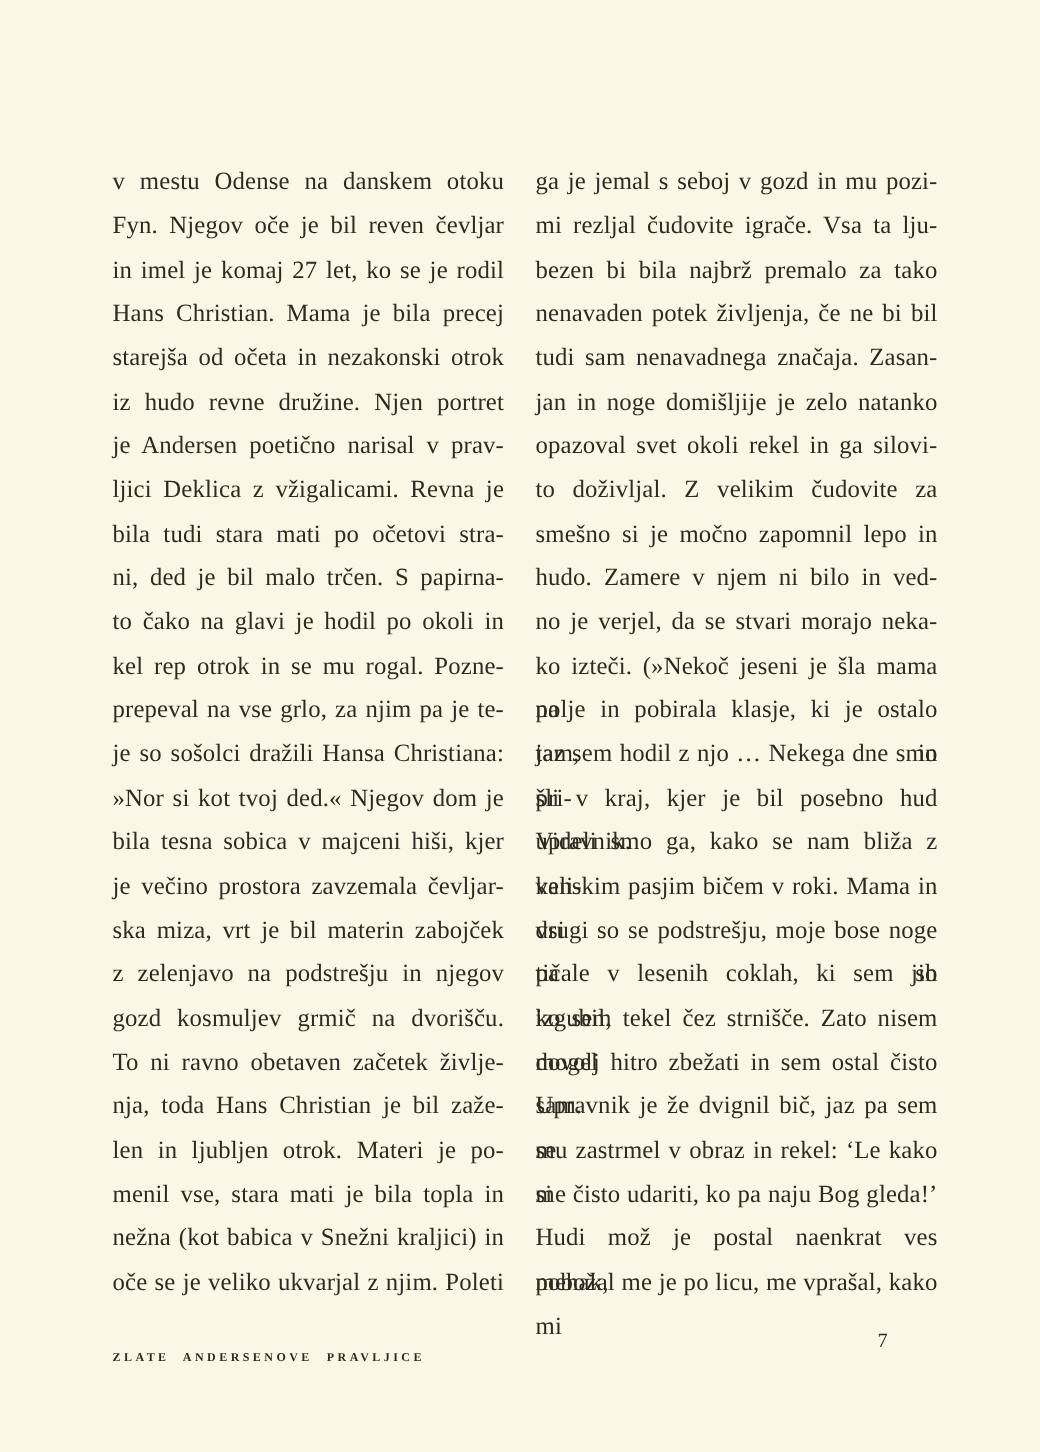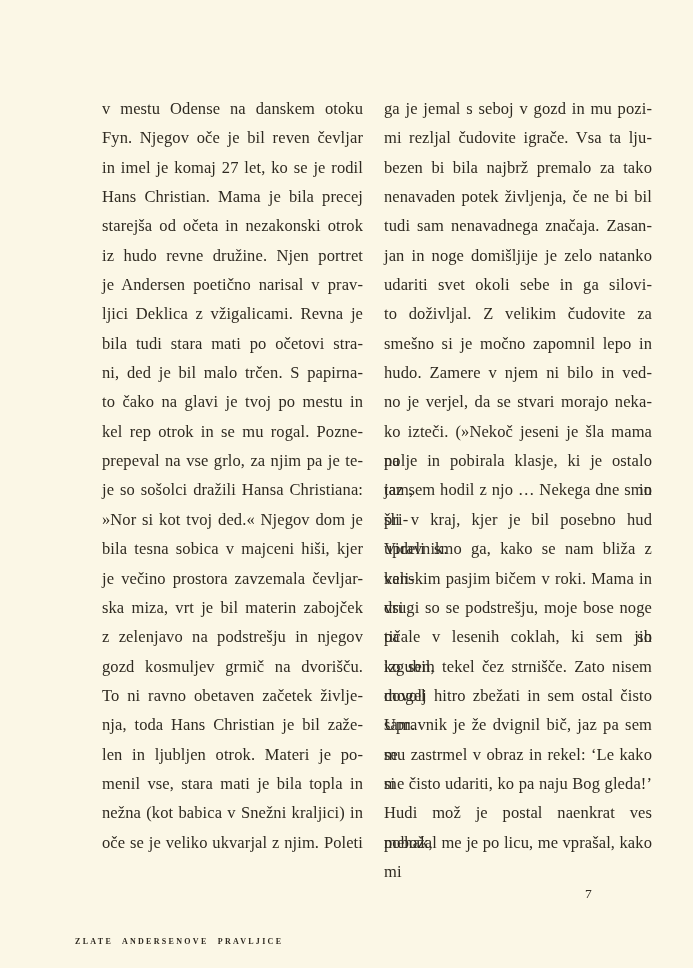--- a/index.html
+++ b/index.html
@@ -21,38 +21,37 @@
   }
   .textblock {
     position: absolute;
     left: 75px;
     top: 90px;
     width: 550px;
     height: 765px;
   }
   .col {
     position: absolute;
-    top: 4px;
-    margin-left: 27px;
+    top: 16px;
   }
   .col-left  { left: 0;     width: 261px; }
   .col-right { left: 282px; width: 268px; }
   .line {
     height: 29.35px;
     line-height: 29.35px;
     font-size: 16.5px;
     text-align: justify;
     text-align-last: justify;
     letter-spacing: 0.1px;
   }
   .it { }
   .running-title {
     position: absolute;
     left: 75px;
-    top: 937px;
+    top: 900px;
     font-size: 8px;
     font-weight: bold;
     letter-spacing: 2.3px;
     word-spacing: 5px;
   }
   .page-number {
     position: absolute;
     left: 585px;
     top: 886px;
     font-size: 13.5px;
@@ -67,21 +66,21 @@
         <div class="line"><span>v mestu Odense na danskem otoku</span></div>
         <div class="line"><span>Fyn. Njegov oče je bil reven čevljar</span></div>
         <div class="line"><span>in imel je komaj 27 let, ko se je rodil</span></div>
         <div class="line"><span>Hans Christian. Mama je bila precej</span></div>
         <div class="line"><span>starejša od očeta in nezakonski otrok</span></div>
         <div class="line"><span>iz hudo revne družine. Njen portret</span></div>
         <div class="line"><span>je Andersen poetično narisal v prav-</span></div>
         <div class="line"><span>ljici </span><span class="it">Deklica z vžigalicami</span><span>. Revna je</span></div>
         <div class="line"><span>bila tudi stara mati po očetovi stra-</span></div>
         <div class="line"><span>ni, ded je bil malo trčen. S papirna-</span></div>
-        <div class="line"><span>to čako na glavi je tvoj po mestu in</span></div>
+        <div class="line"><span>to čako na glavi je hodil po okoli in</span></div>
         <div class="line"><span>kel rep otrok in se mu rogal. Pozne-</span></div>
         <div class="line"><span>prepeval na vse grlo, za njim pa je te-</span></div>
         <div class="line"><span>je so sošolci dražili Hansa Christiana:</span></div>
         <div class="line"><span>»Nor si kot tvoj ded.« Njegov dom je</span></div>
         <div class="line"><span>bila tesna sobica v majceni hiši, kjer</span></div>
         <div class="line"><span>je večino prostora zavzemala čevljar-</span></div>
         <div class="line"><span>ska miza, vrt je bil materin zabojček</span></div>
         <div class="line"><span>z zelenjavo na podstrešju in njegov</span></div>
         <div class="line"><span>gozd kosmuljev grmič na dvorišču.</span></div>
         <div class="line"><span>To ni ravno obetaven začetek življe-</span></div>
@@ -91,21 +90,21 @@
         <div class="line"><span>nežna (kot babica v </span><span class="it">Snežni kraljici</span><span>) in</span></div>
         <div class="line"><span>oče se je veliko ukvarjal z njim. Poleti</span></div>
       </section>
     <section class="col col-right">
         <div class="line"><span>ga je jemal s seboj v gozd in mu pozi-</span></div>
         <div class="line"><span>mi rezljal čudovite igrače. Vsa ta lju-</span></div>
         <div class="line"><span>bezen bi bila najbrž premalo za tako</span></div>
         <div class="line"><span>nenavaden potek življenja, če ne bi bil</span></div>
         <div class="line"><span>tudi sam nenavadnega značaja. Zasan-</span></div>
         <div class="line"><span>jan in noge domišljije je zelo natanko</span></div>
-        <div class="line"><span>udariti svet okoli sebe in ga silovi-</span></div>
+        <div class="line"><span>opazoval svet okoli rekel in ga silovi-</span></div>
         <div class="line"><span>to doživljal. Z velikim čudovite za</span></div>
         <div class="line"><span>smešno si je močno zapomnil lepo in</span></div>
         <div class="line"><span>hudo. Zamere v njem ni bilo in ved-</span></div>
         <div class="line"><span>no je verjel, da se stvari morajo neka-</span></div>
         <div class="line"><span>ko izteči. </span><span class="it">(»Nekoč jeseni je šla mama na</span></div>
         <div class="line"><span class="it">polje in pobirala klasje, ki je ostalo tam, in</span></div>
         <div class="line"><span class="it">jaz sem hodil z njo … Nekega dne smo pri-</span></div>
         <div class="line"><span class="it">šli v kraj, kjer je bil posebno hud upravnik.</span></div>
         <div class="line"><span class="it">Videli smo ga, kako se nam bliža z veli-</span></div>
         <div class="line"><span class="it">kanskim pasjim bičem v roki. Mama in vsi</span></div>

